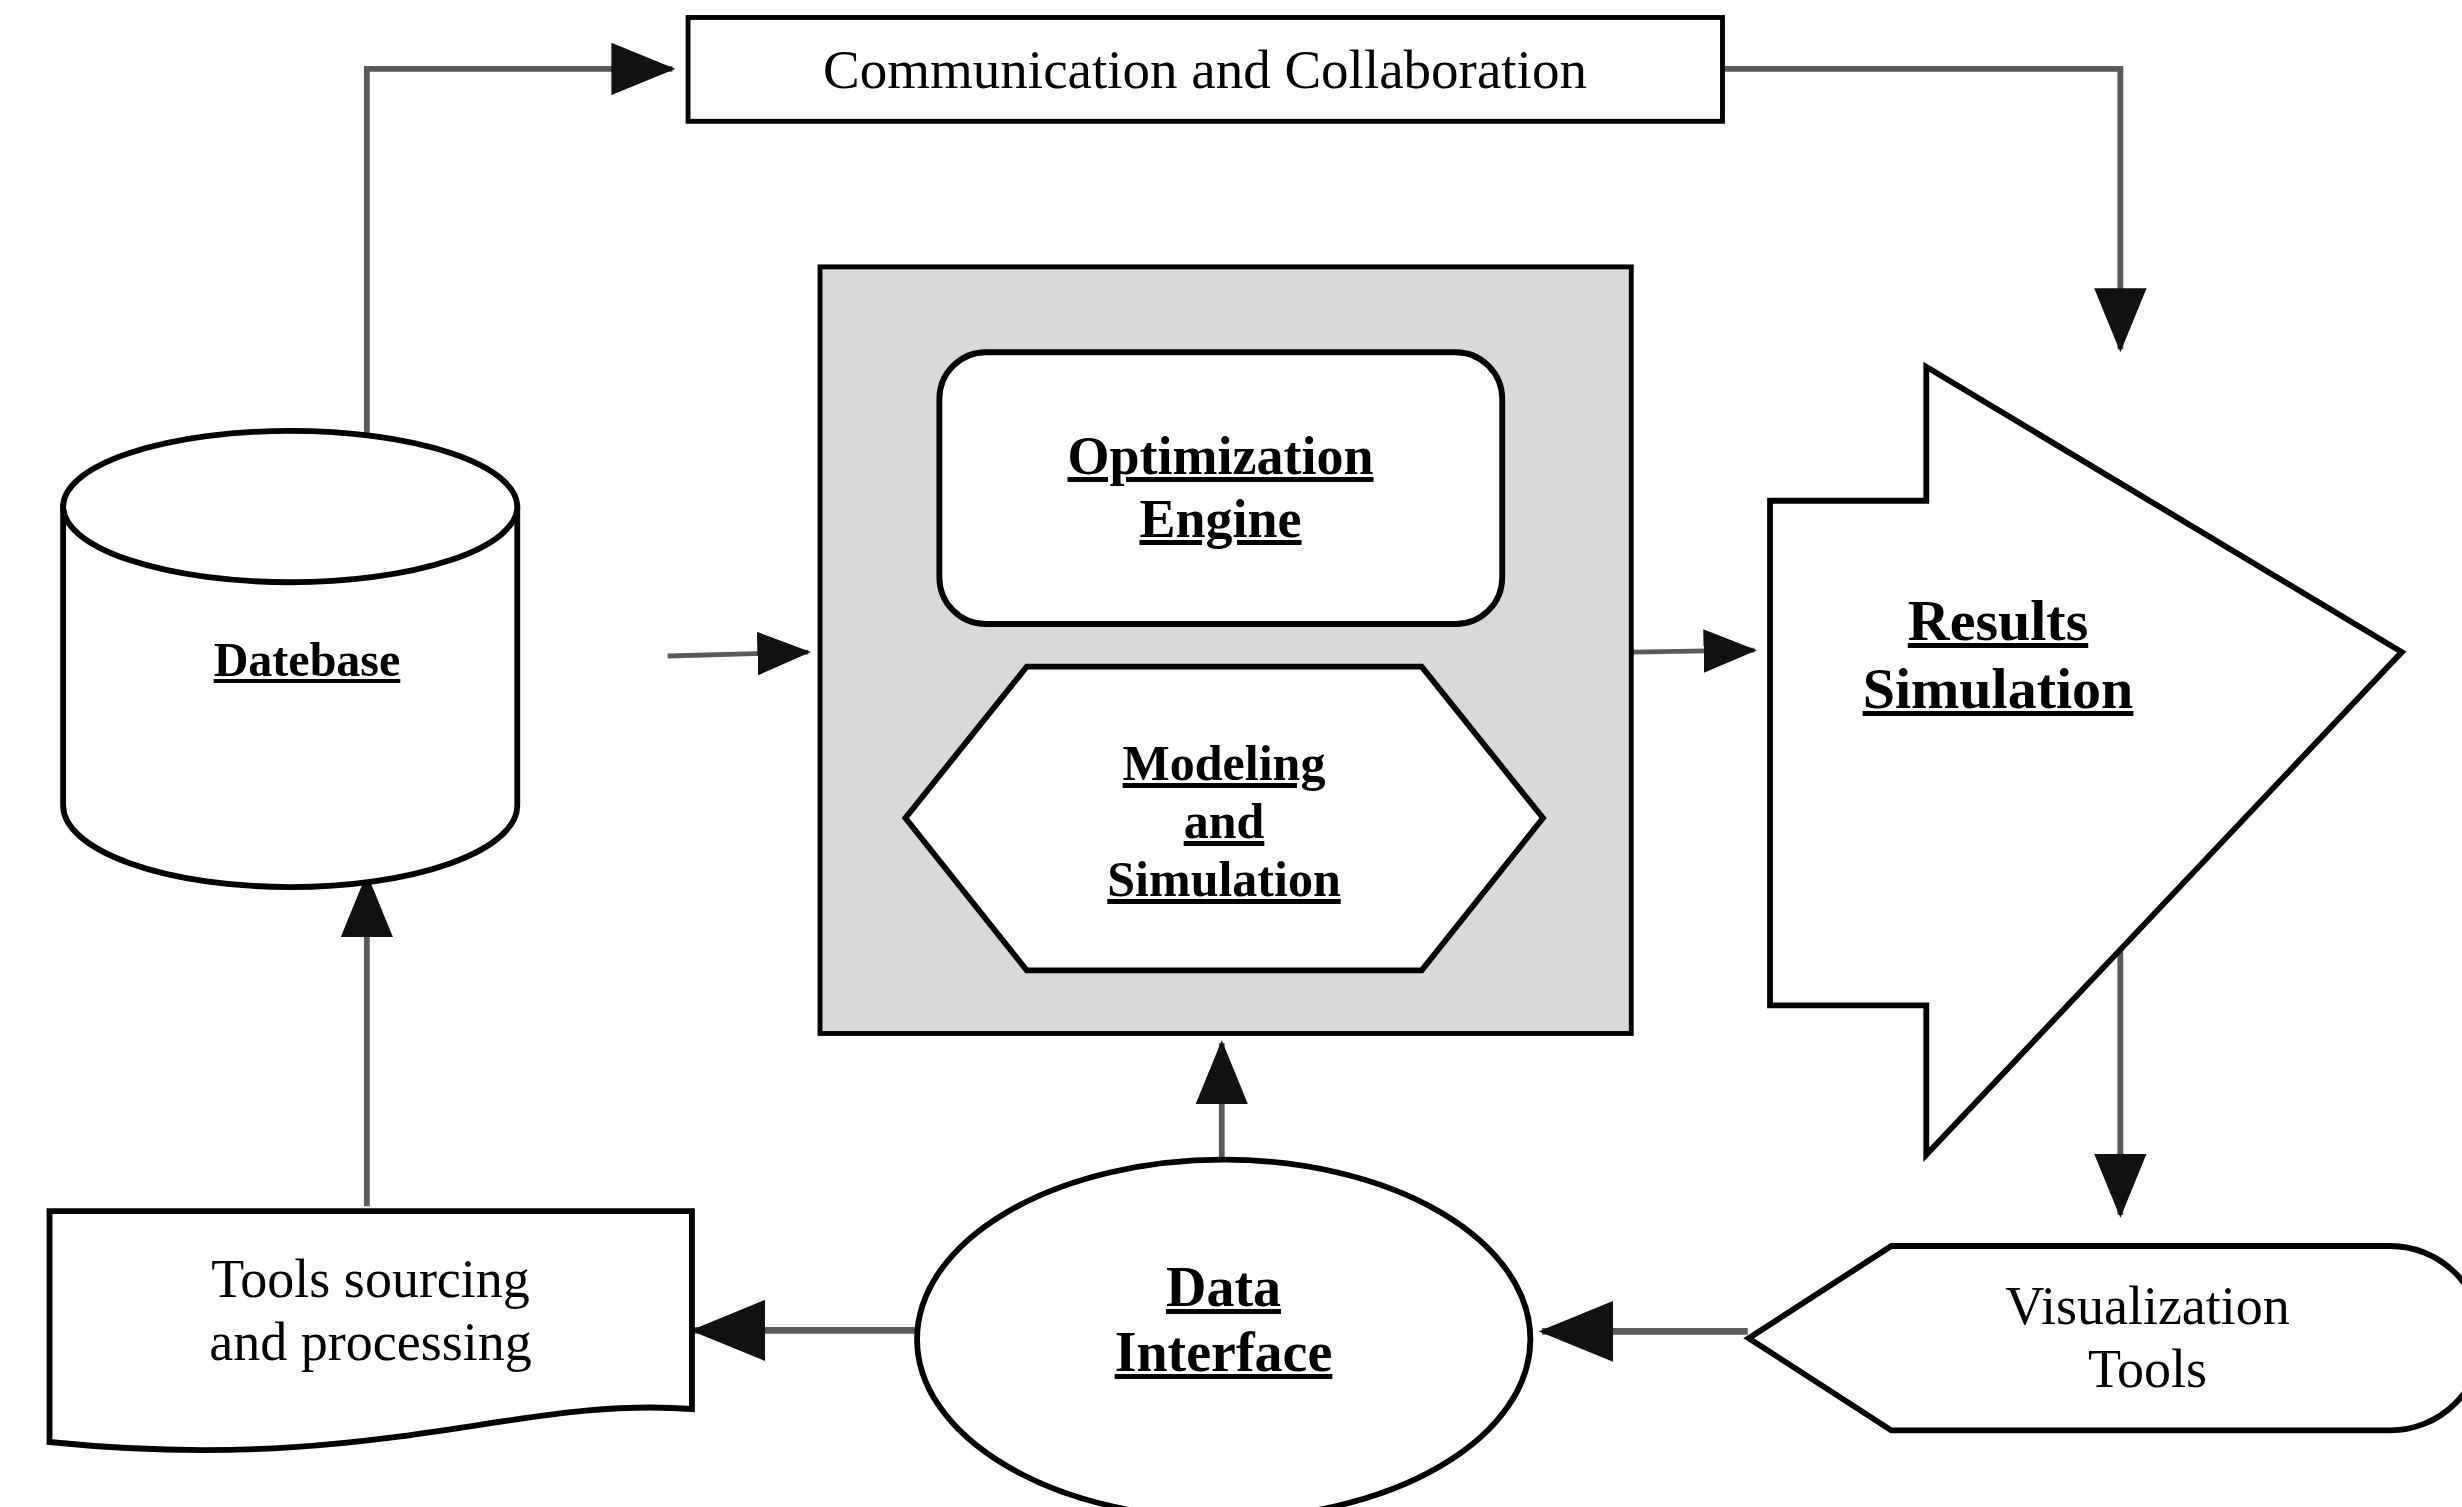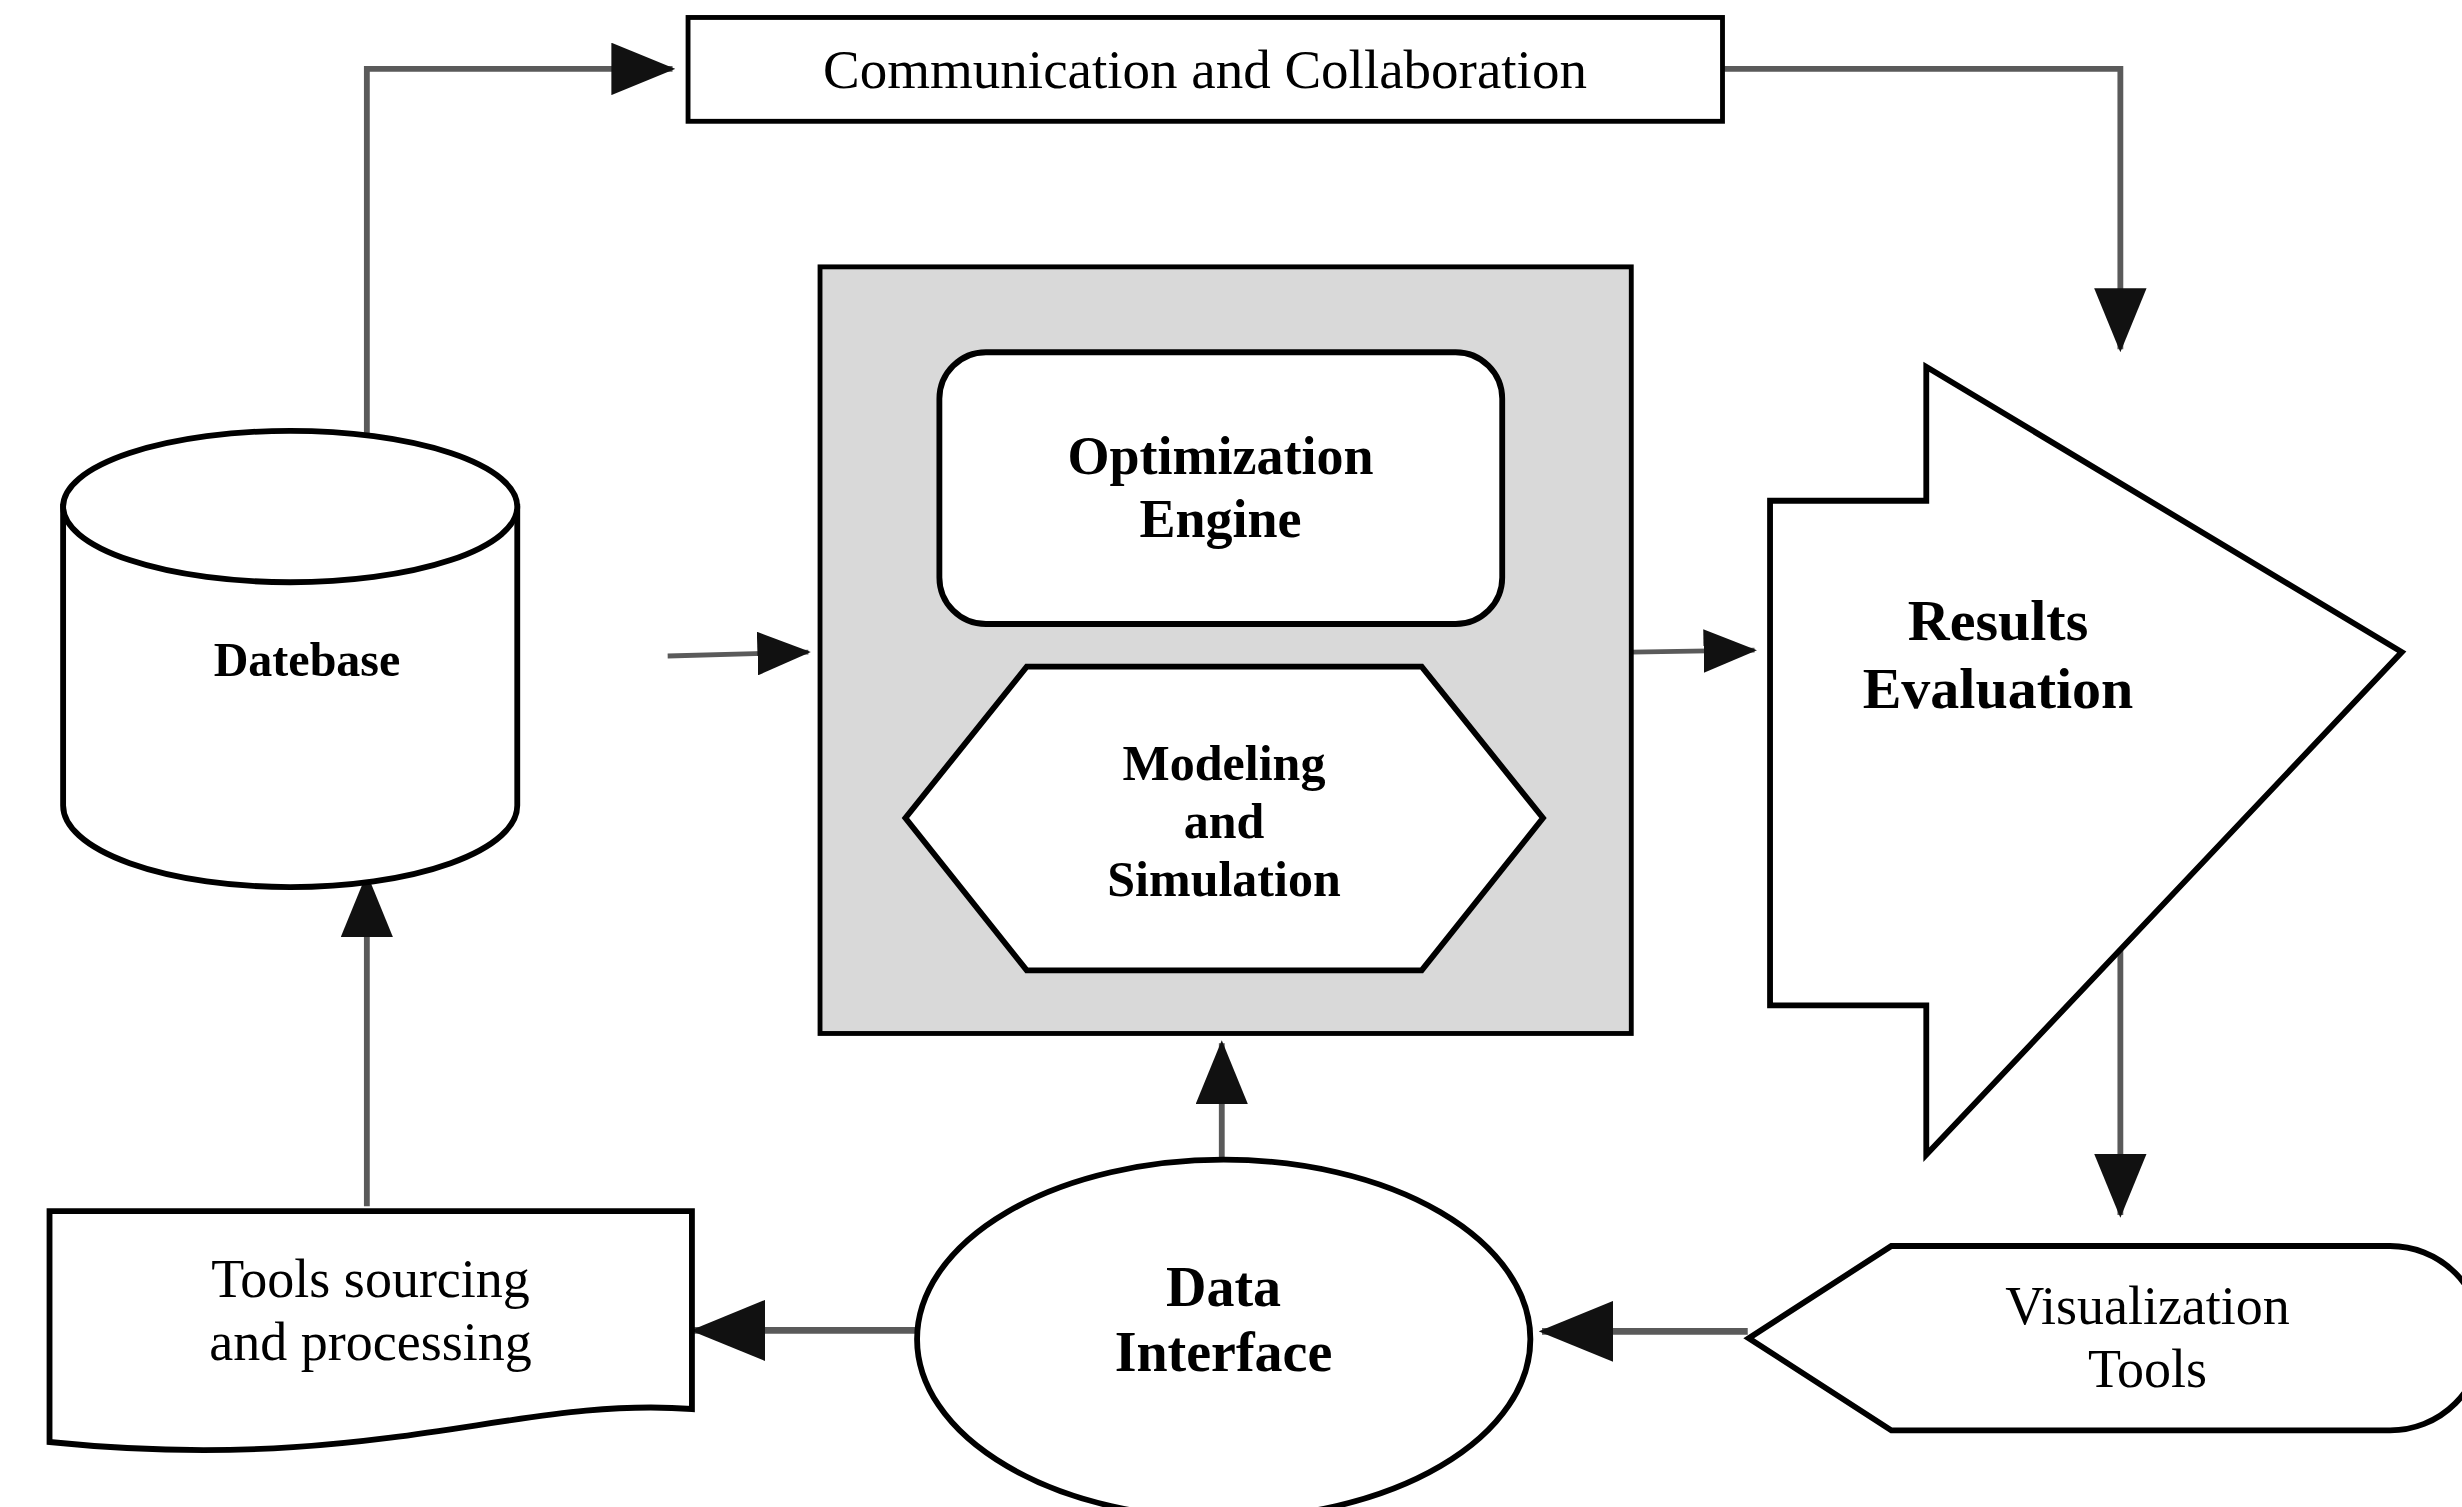--- a/index.html
+++ b/index.html
@@ -31,21 +31,21 @@
     position: absolute;
     display: flex;
     align-items: center;
     justify-content: center;
     text-align: center;
     color: #000000;
     pointer-events: none;
     white-space: pre-line;
     line-height: 1.16;
   }
-  .lbl-bold { font-weight: bold; }
+  .lbl-bold { font-weight: bold; text-decoration: underline; }
   .lbl-reg  { font-weight: normal; }
 </style>
 </head>
 <body>
 
 <div id="diagram-root">
 
   <svg id="diagram-svg" viewBox="0 0 2538 1554" xmlns="http://www.w3.org/2000/svg">
     <defs>
       <marker id="ah" markerWidth="11" markerHeight="9" refX="10.5" refY="4.5" orient="auto" markerUnits="strokeWidth">
@@ -132,21 +132,21 @@
   <div class="node-label lbl-bold" style="left:48px; top:582px; width:454px; height:155px; font-size:48px;">Datebase</div>
 
   <div class="node-label lbl-bold" style="left:907px; top:352px; width:563px; height:272px; font-size:54px;">Optimization
 Engine</div>
 
   <div class="node-label lbl-bold" style="left:873px; top:670px; width:638px; height:301px; font-size:50px;">Modeling
 and
 Simulation</div>
 
   <div class="node-label lbl-bold" style="left:1738px; top:543px; width:456px; height:223px; font-size:58px;">Results
-Evaluation</div>
+Simulation</div>
 
   <div class="node-label lbl-reg" style="left:1844px; top:1246px; width:543px; height:184px; font-size:54px;font-family:Liberation Serif, serif;">Visualization
 Tools</div>
 
   <div class="node-label lbl-bold" style="left:885px; top:1213px; width:613px; height:213px; font-size:56px;">Data
 Interface</div>
 
   <div class="node-label lbl-reg" style="left:17.5px; top:1219px; width:642px; height:184px; font-size:54px;">Tools sourcing
 and processing</div>
 

